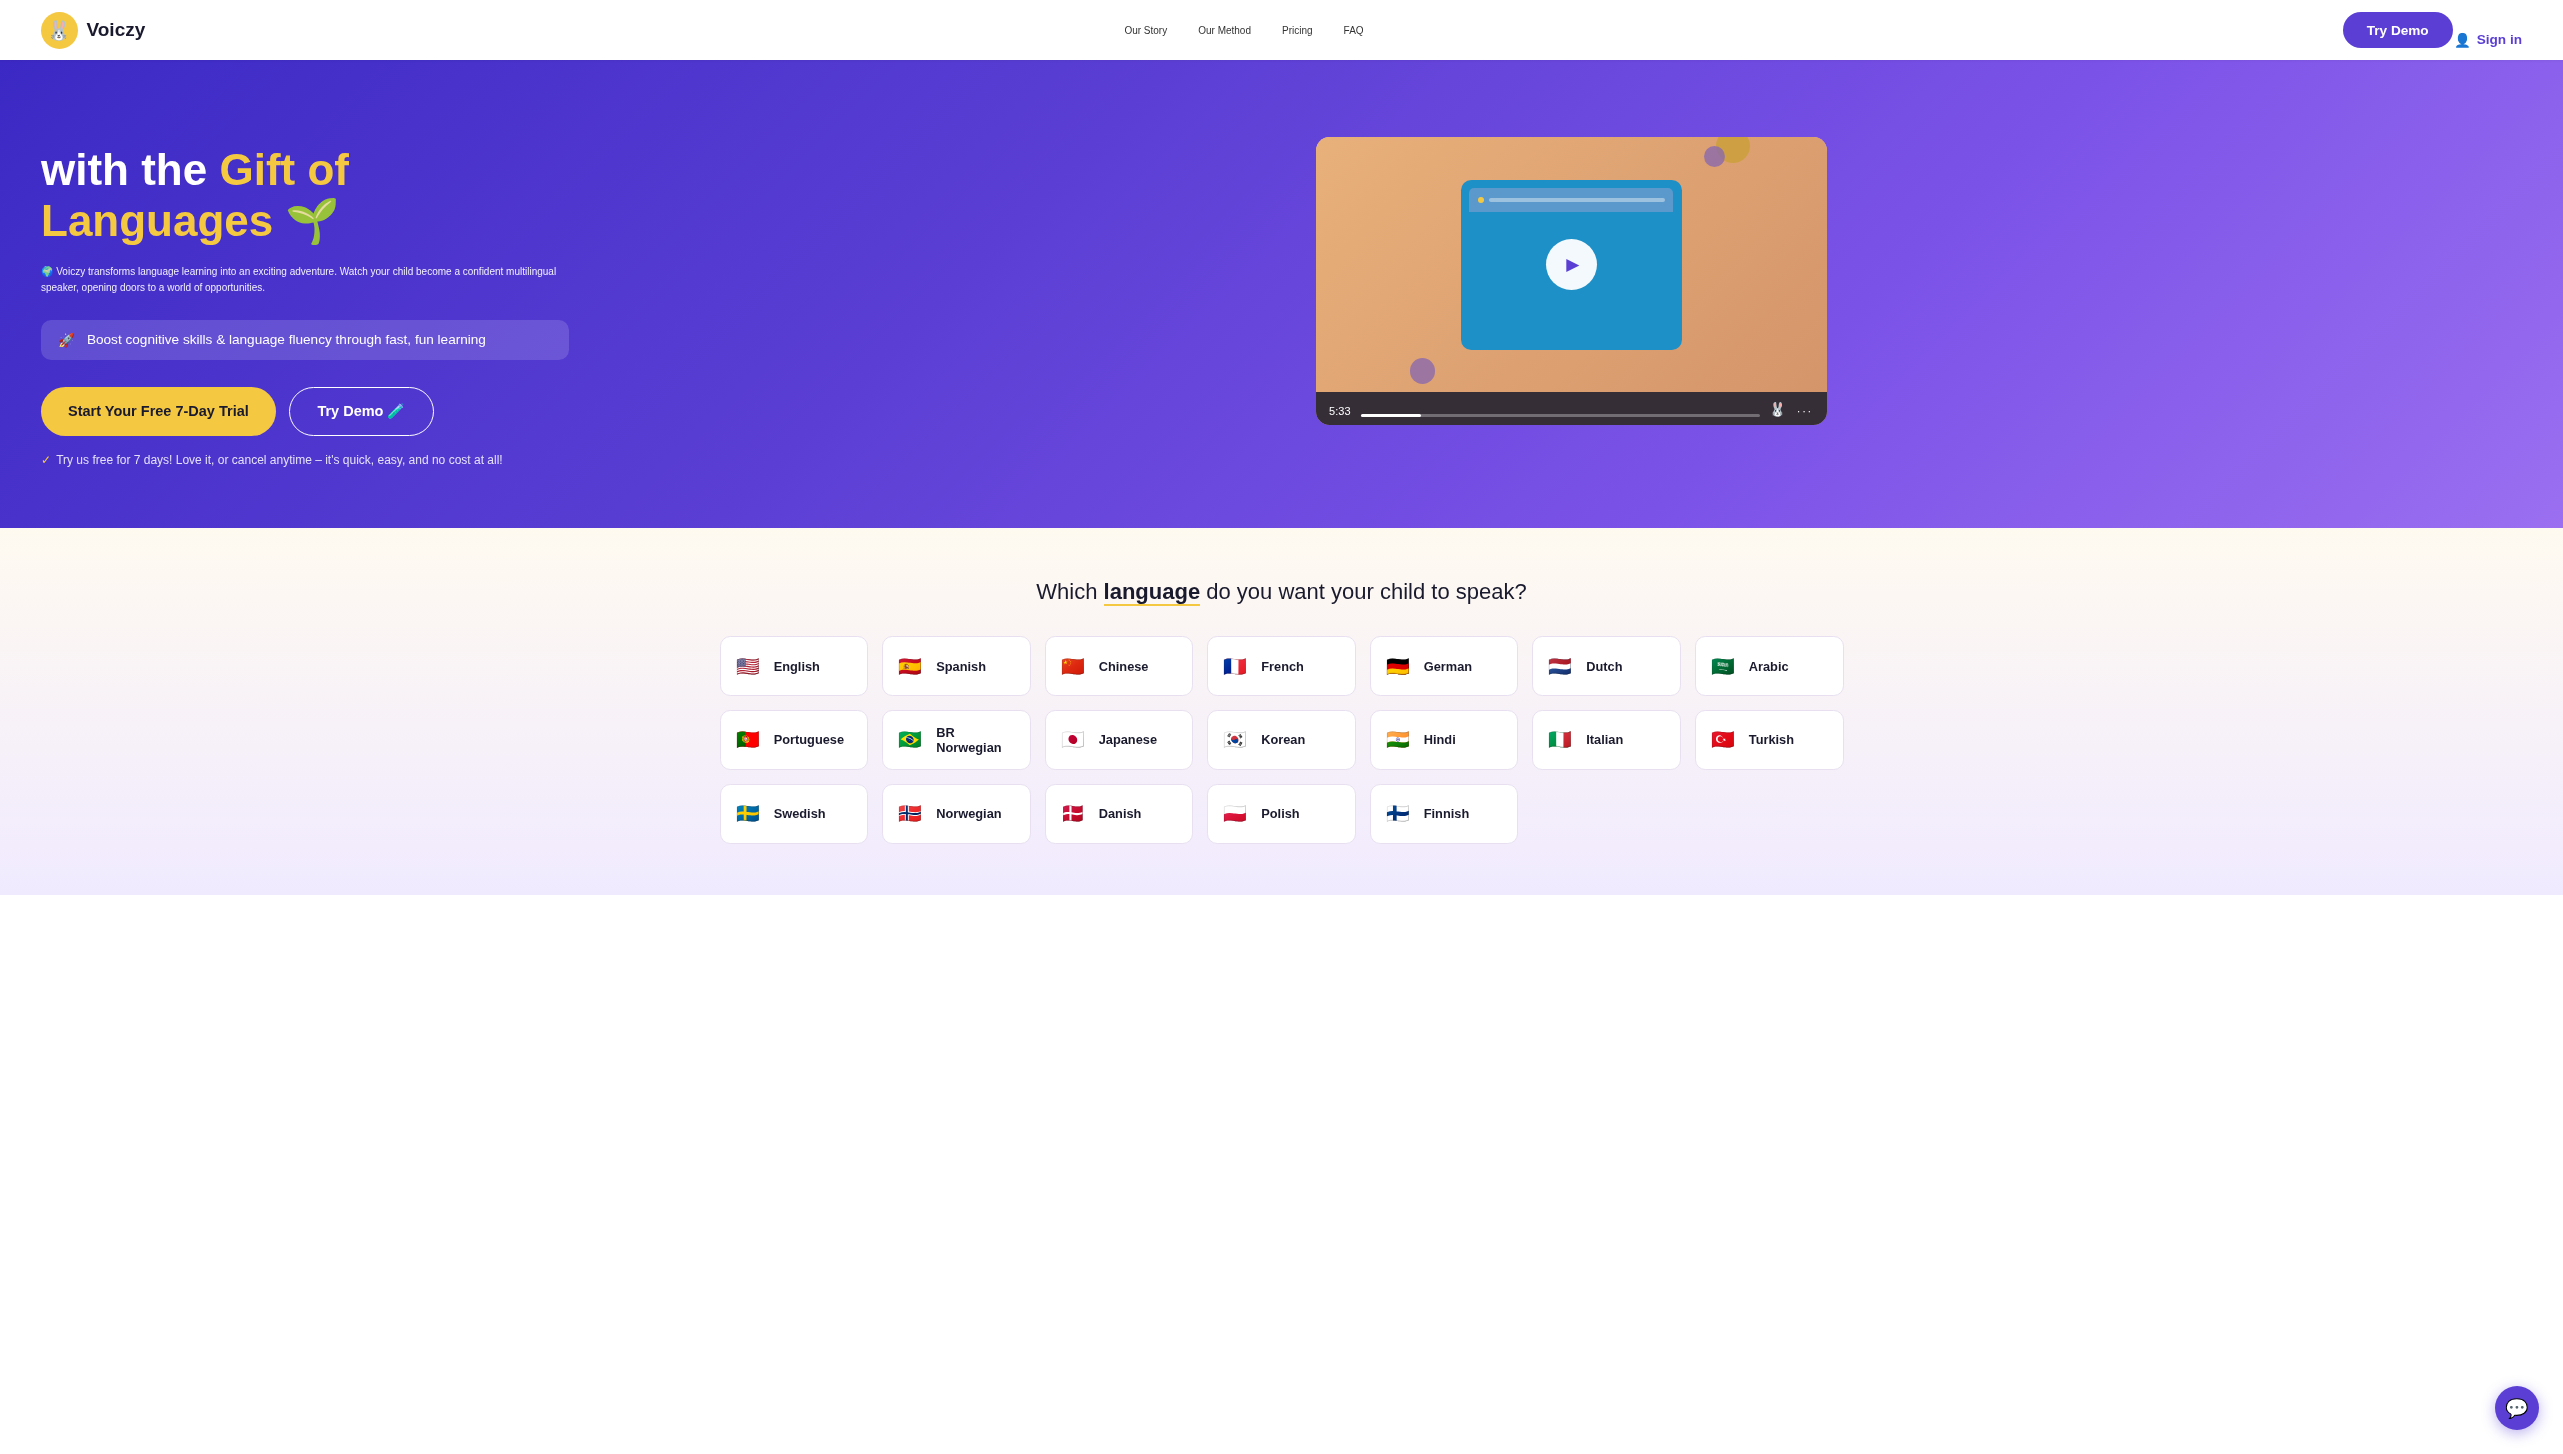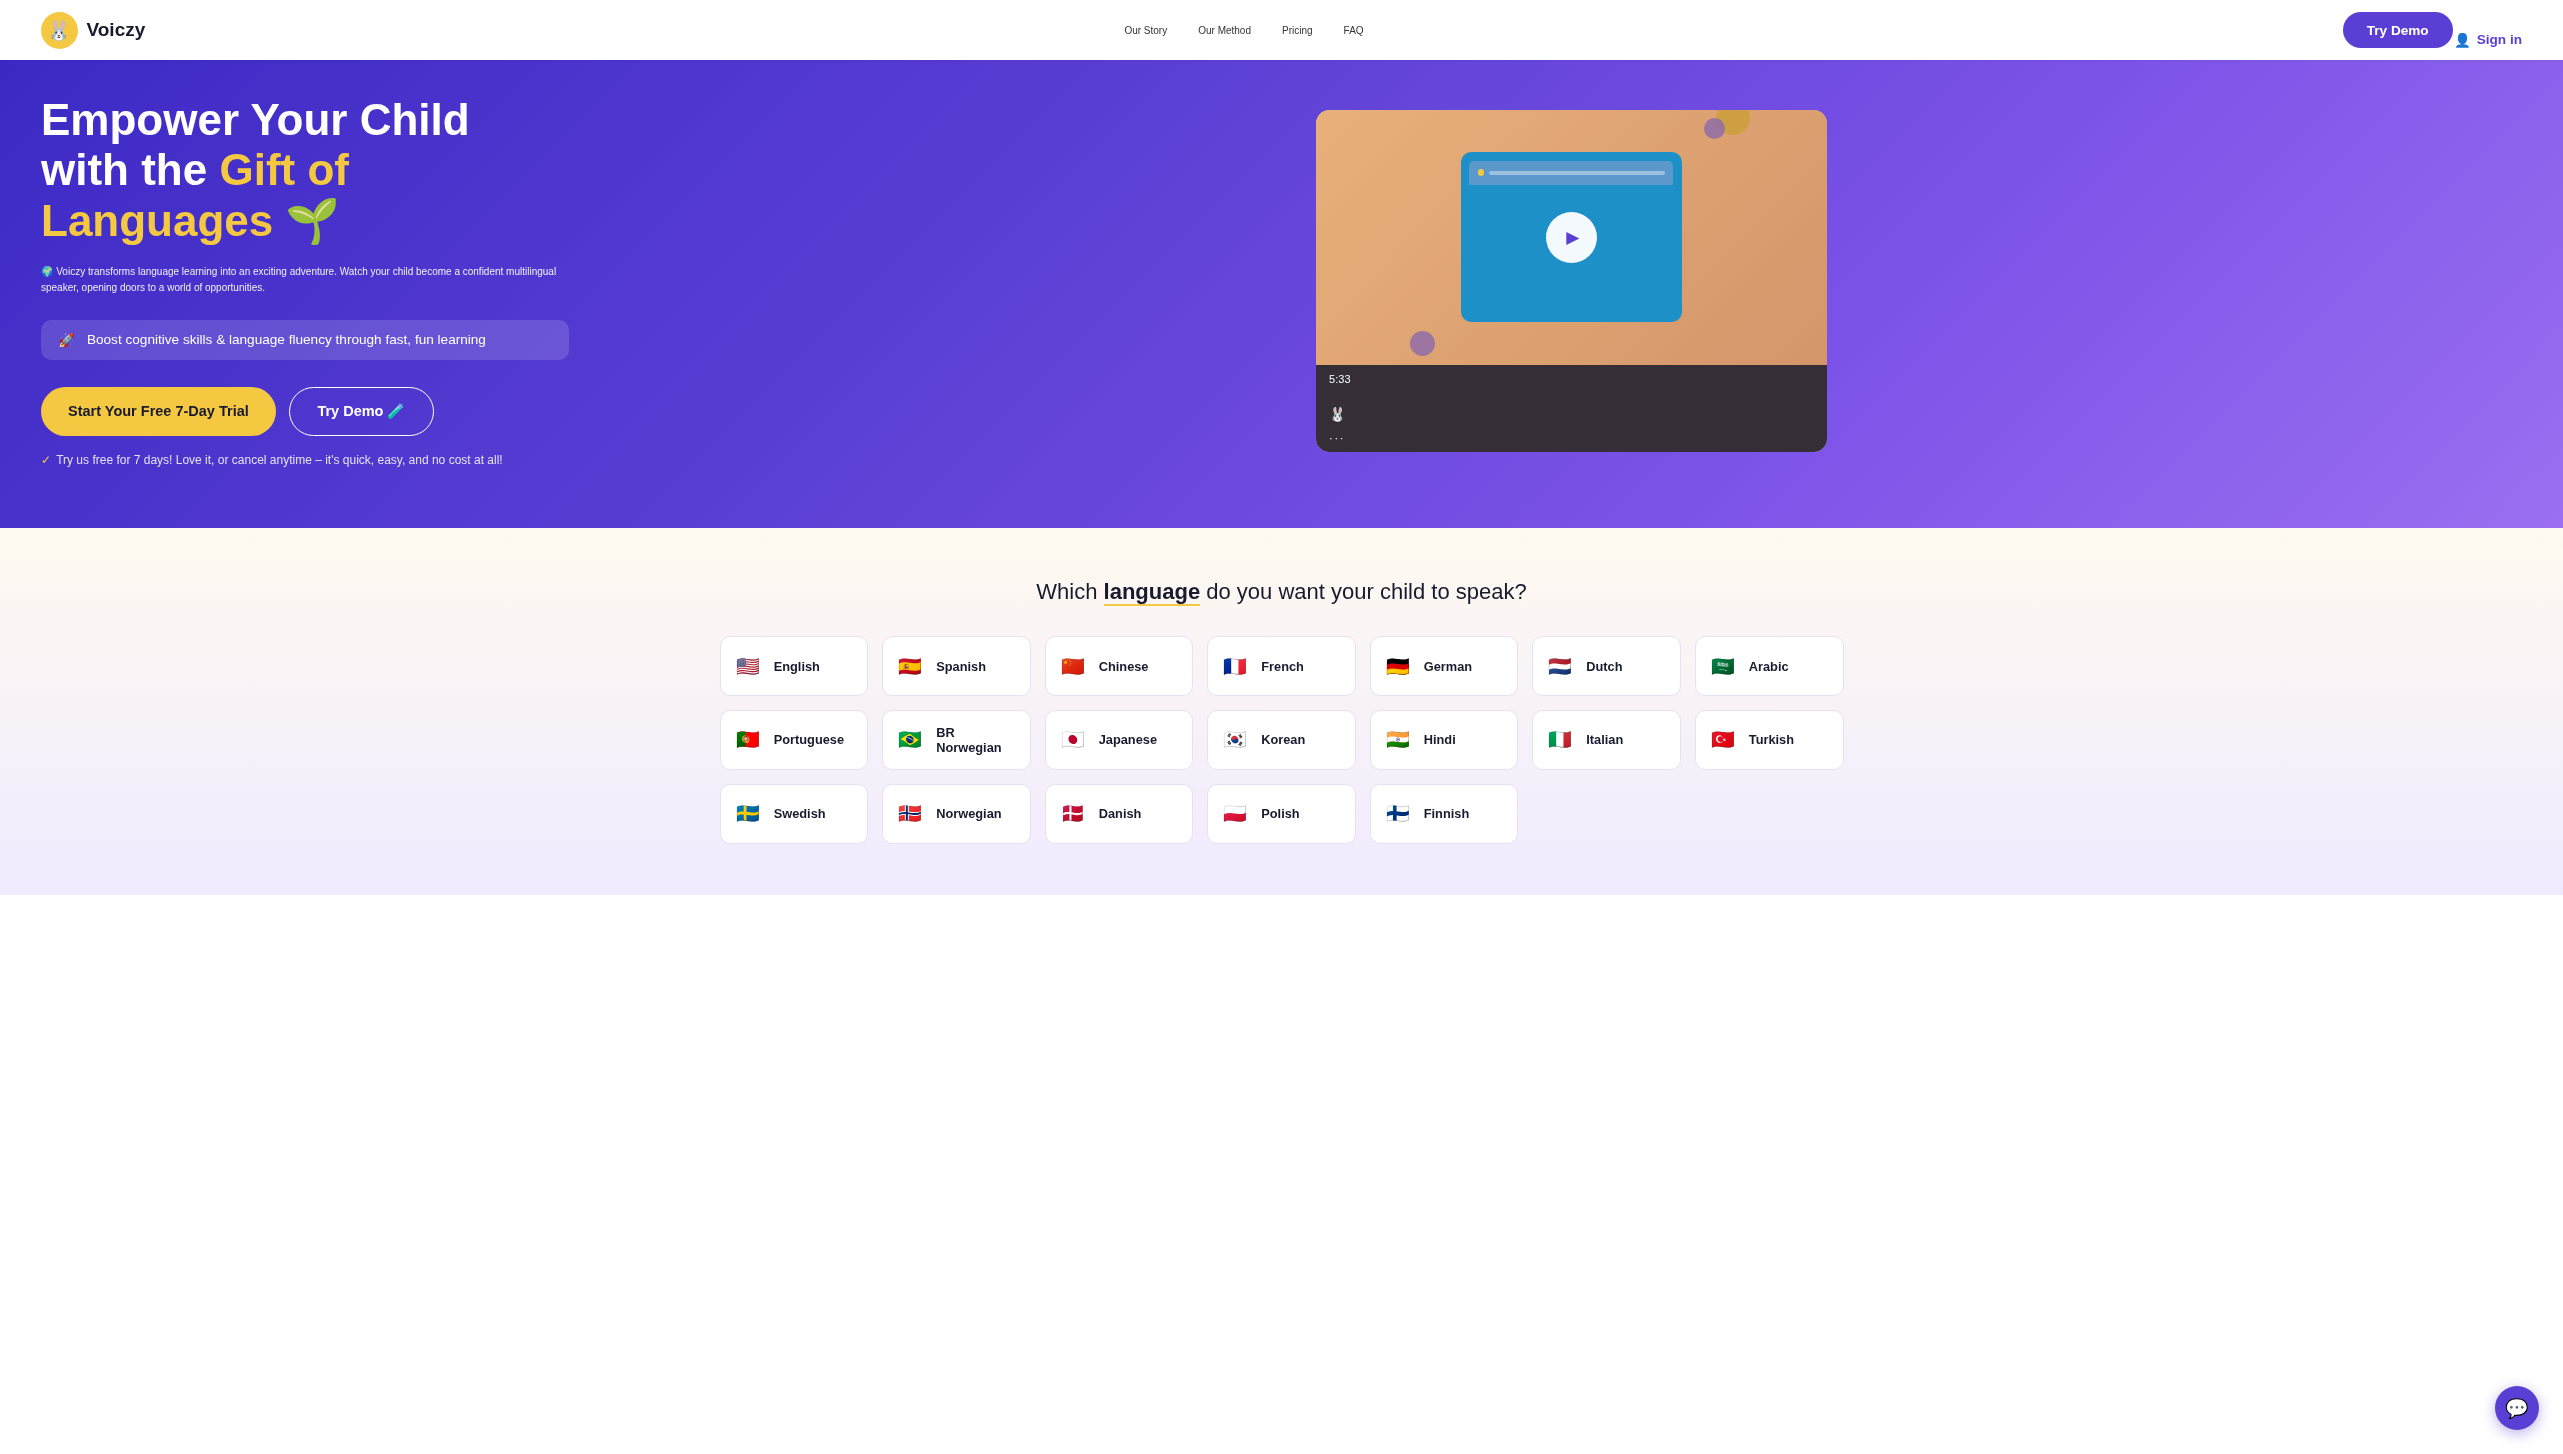--- a/index.html
+++ b/index.html
@@ -74,21 +74,21 @@
       position: relative;
     }
     .play-btn {
       width: 51px; height: 51px; background: rgba(255,255,255,0.95); border-radius: 50%;
       display: flex; align-items: center; justify-content: center;
       cursor: pointer;
     }
     .play-btn::after { content: '▶'; color: #5b3fd4; font-size: 17px; margin-left: 3.4px; }
     .video-controls {
       background: rgba(20,20,40,0.85); padding: 8.5px 13.6px;
-      display: flex; align-items: flex-start; gap: 10.2px; color: #fff; font-size: 11px; flex-direction: column;
+      display: flex; align-items: flex-end; gap: 10.2px; color: #fff; font-size: 11px;
     }
     .progress-bar { flex: 1; height: 2.6px; background: rgba(255,255,255,0.3); border-radius: 1.7px; position: relative; }
     .progress-fill { height: 100%; width: 15%; background: #fff; border-radius: 1.7px; }
 
     
     .languages-section {
       background: linear-gradient(180deg, #fffaf0 0%, #f0eaff 100%);
       padding: 51px 41px 51px;
     }
     .languages-title { text-align: center; font-size: 22px; color: #1a1a2e; margin-bottom: 31px; font-weight: 500; }
@@ -134,21 +134,21 @@
     <button class="btn-signin">
       <span>👤</span>
       <span>Sign in</span>
     </button>
   </div>
 </nav>
 
 <section class="hero">
   <div class="hero-left">
     <h1 class="hero-title">
-      <span>Empower Your Child</span><br>
+      <br>
       <span>with the </span><span class="highlight">Gift of</span><br>
       <span class="highlight">Languages 🌱</span>
     </h1>
 
     <p class="hero-subtitle">🌍 Voiczy transforms language learning into an exciting adventure. Watch your child become a confident multilingual speaker, opening doors to a world of opportunities.</p>
 
     <div class="hero-badge">
       <span>🚀</span>
       <span>Boost cognitive skills &amp; language fluency through fast, fun learning</span>
     </div>

